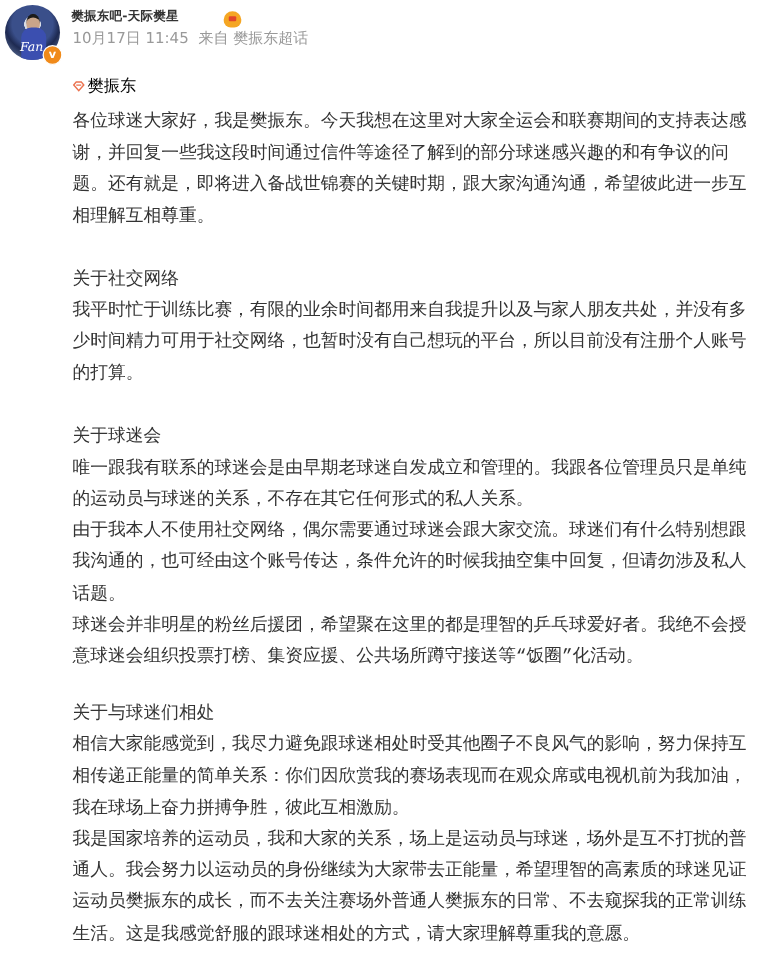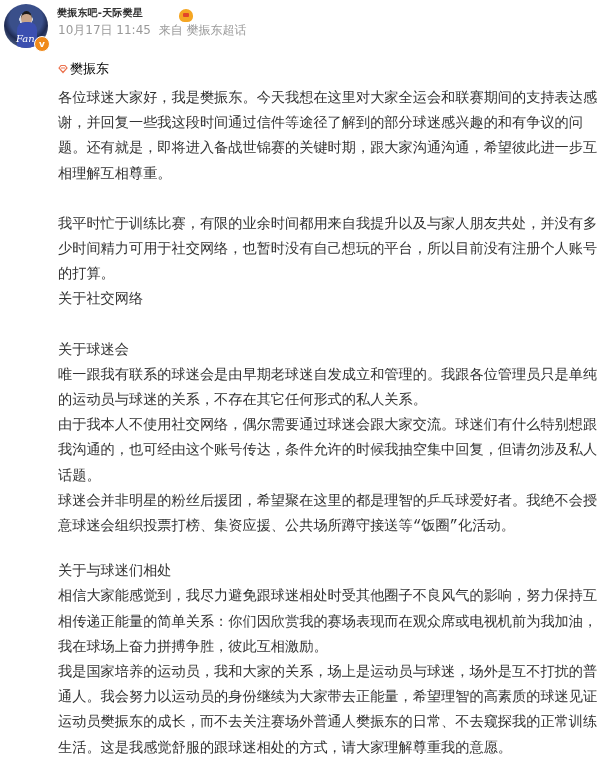--- a/index.html
+++ b/index.html
@@ -87,22 +87,22 @@
       <path d="M3 4 L7 4" stroke="#eb7350" stroke-width="1"></path>
     </svg>
     <span>樊振东</span>
   </div>
 </div>
 
 <div class="content">
   <p>各位球迷大家好，我是樊振东。今天我想在这里对大家全运会和联赛期间的支持表达感谢，并回复一些我这段时间通过信件等途径了解到的部分球迷感兴趣的和有争议的问题。还有就是，即将进入备战世锦赛的关键时期，跟大家沟通沟通，希望彼此进一步互相理解互相尊重。</p>
   <div class="gap"></div>
 
+  <p>关于社交网络</p>
   <p>我平时忙于训练比赛，有限的业余时间都用来自我提升以及与家人朋友共处，并没有多少时间精力可用于社交网络，也暂时没有自己想玩的平台，所以目前没有注册个人账号的打算。</p>
-  <p>关于社交网络</p>
   <div class="gap"></div>
 
   <p>关于球迷会</p>
   <p>唯一跟我有联系的球迷会是由早期老球迷自发成立和管理的。我跟各位管理员只是单纯的运动员与球迷的关系，不存在其它任何形式的私人关系。</p>
   <p>由于我本人不使用社交网络，偶尔需要通过球迷会跟大家交流。球迷们有什么特别想跟我沟通的，也可经由这个账号传达，条件允许的时候我抽空集中回复，但请勿涉及私人话题。</p>
   <p>球迷会并非明星的粉丝后援团，希望聚在这里的都是理智的乒乓球爱好者。我绝不会授意球迷会组织投票打榜、集资应援、公共场所蹲守接送等“饭圈”化活动。</p>
   <div class="gap2"></div>
 
   <p>关于与球迷们相处</p>
   <p>相信大家能感觉到，我尽力避免跟球迷相处时受其他圈子不良风气的影响，努力保持互相传递正能量的简单关系：你们因欣赏我的赛场表现而在观众席或电视机前为我加油，我在球场上奋力拼搏争胜，彼此互相激励。</p>

